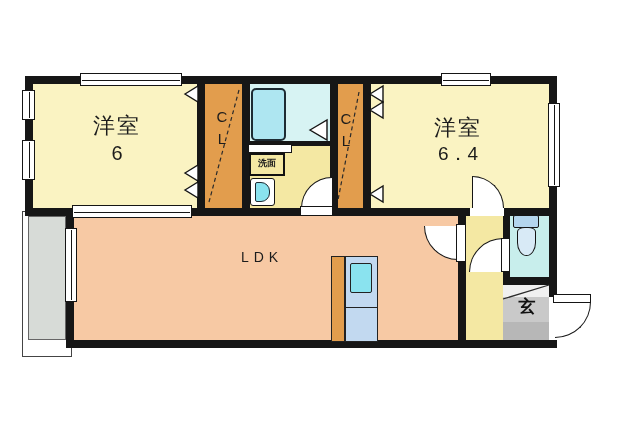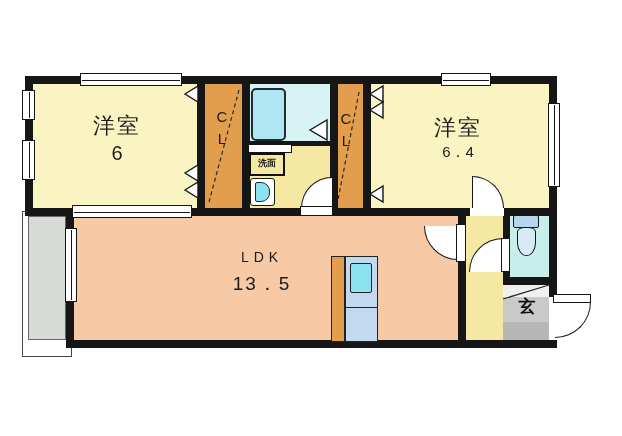--- a/index.html
+++ b/index.html
@@ -111,21 +111,20 @@
     <g stroke="#2a2a2a" stroke-width="1.2" stroke-dasharray="4 3" fill="none">
       <line x1="239" y1="90" x2="209" y2="202"></line>
       <line x1="359" y1="92" x2="338" y2="200"></line>
     </g>
     <line x1="503" y1="299" x2="549" y2="285" stroke="#2a2a2a" stroke-width="1.3"></line>
   </svg>
 
   <div class="lbl" style="left:57px;top:114px;width:120px;font-size:22px;letter-spacing:2px;">洋室</div>
   <div class="lbl" style="left:57px;top:142px;width:120px;font-size:20px;">6</div>
   <div class="lbl" style="left:398px;top:116px;width:120px;font-size:22px;letter-spacing:2px;">洋室</div>
-  <div class="lbl" style="left:392px;top:144px;width:132px;font-size:15px;">6．4</div>
+  <div class="lbl" style="left:392px;top:144px;width:132px;font-size:19px;">6．4</div>
   <div class="lbl" style="left:200px;top:250px;width:124px;font-size:14px;letter-spacing:5px;">LDK</div>
-  <div class="lbl" style="left:192px;top:274px;width:140px;font-size:19px;letter-spacing:2px;">13．5</div>
   <div class="lbl vtext" style="left:213px;top:108px;font-size:15px;letter-spacing:5px;">CL</div>
   <div class="lbl vtext" style="left:337px;top:110px;font-size:15px;letter-spacing:5px;">CL</div>
   <div class="lbl" style="left:515px;top:298px;width:24px;font-size:17px;font-weight:bold;color:#111;">玄</div>
 
 
 </div>
 
 </body></html>

